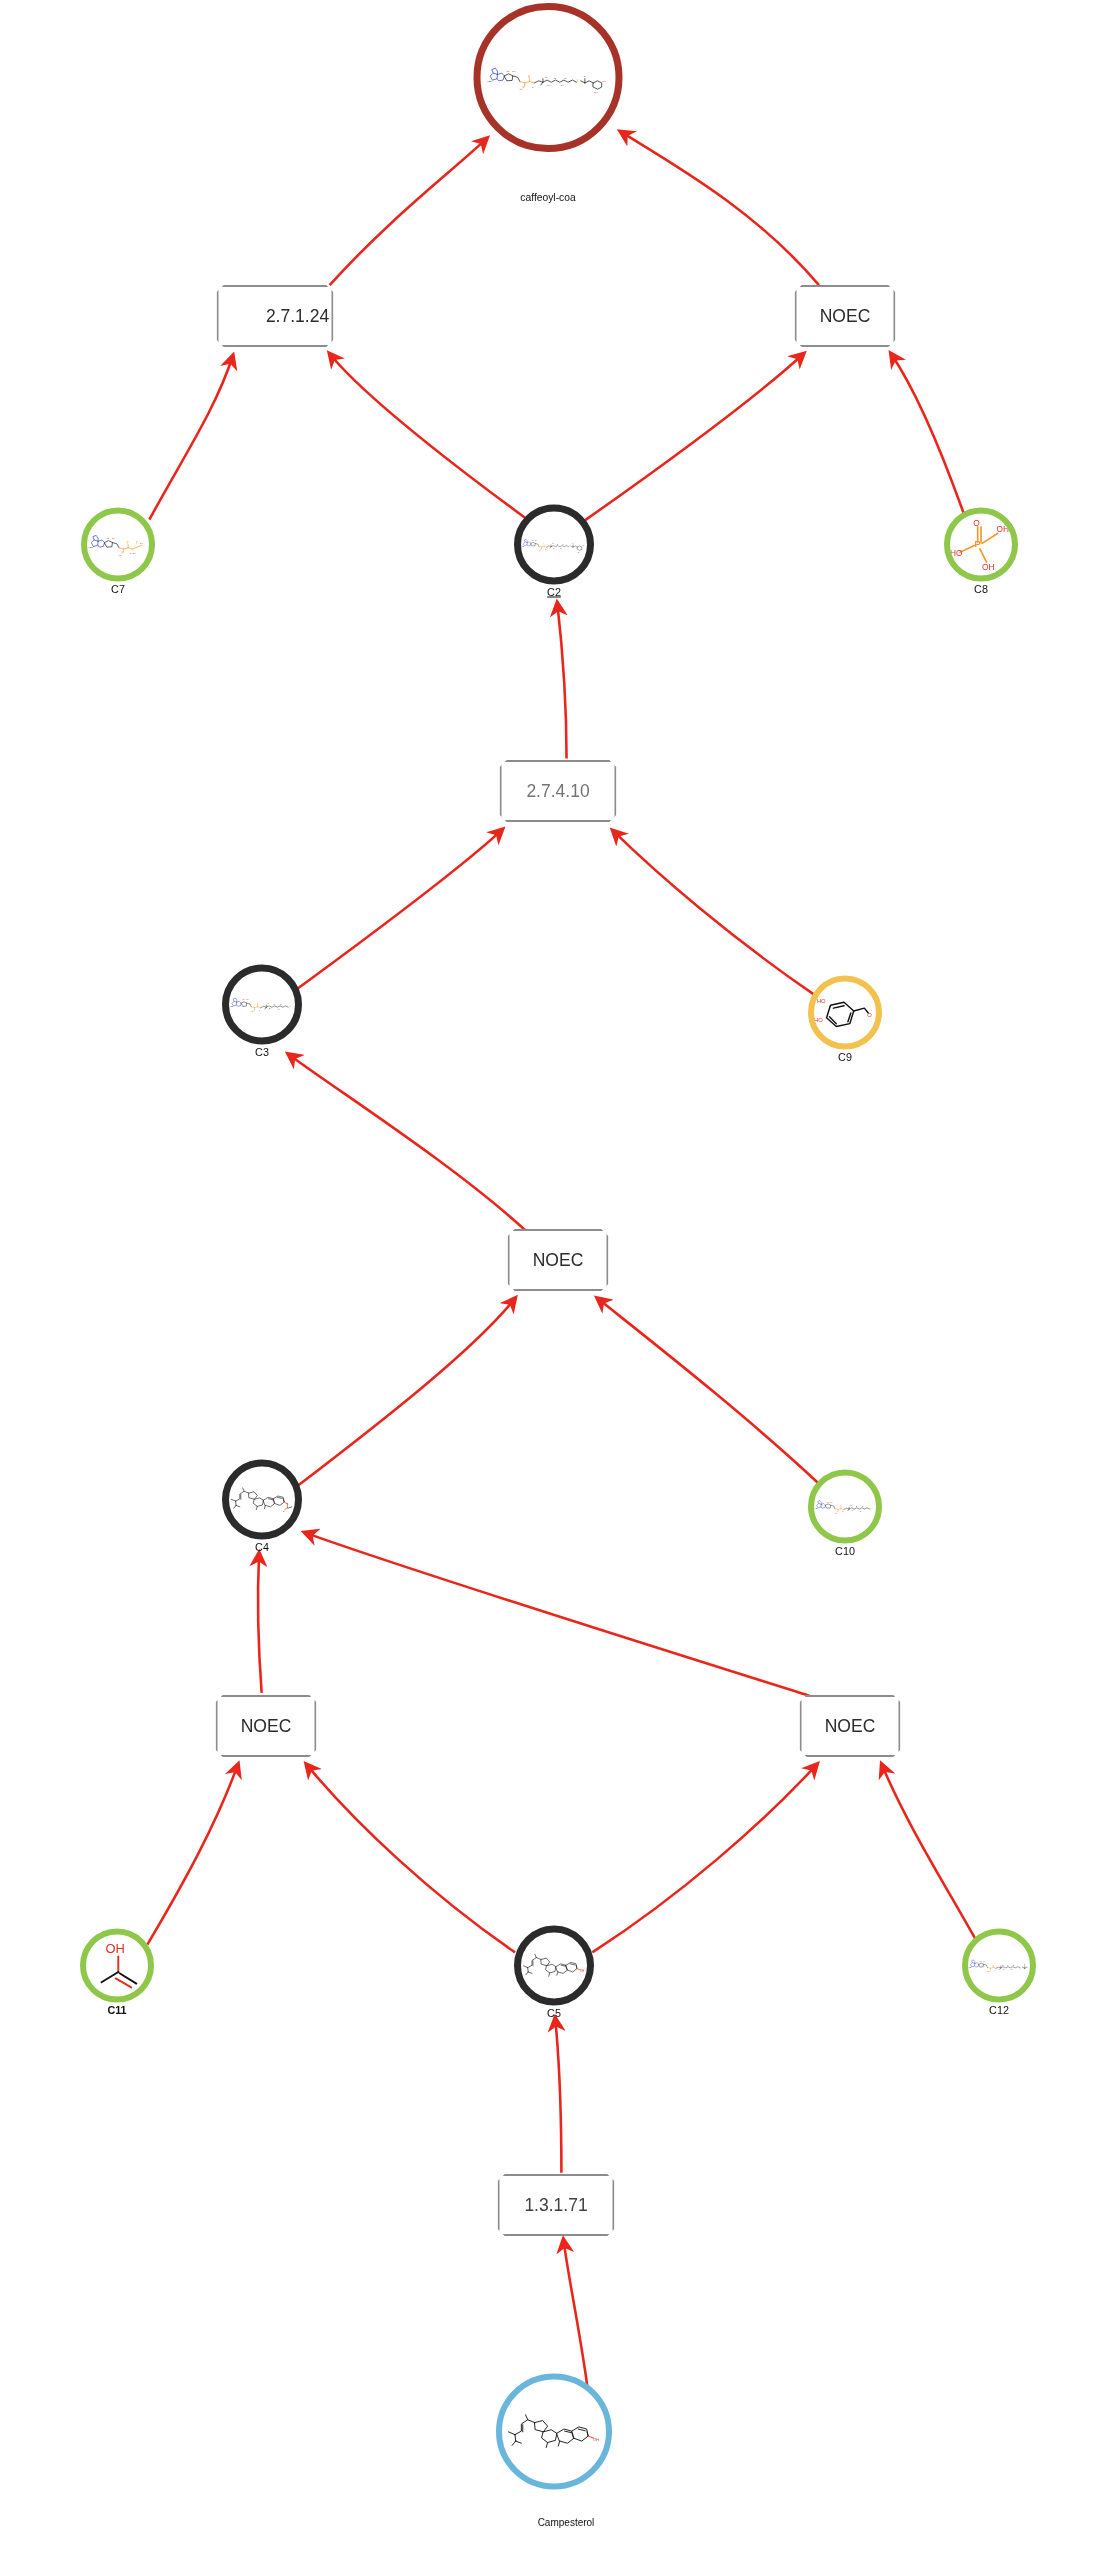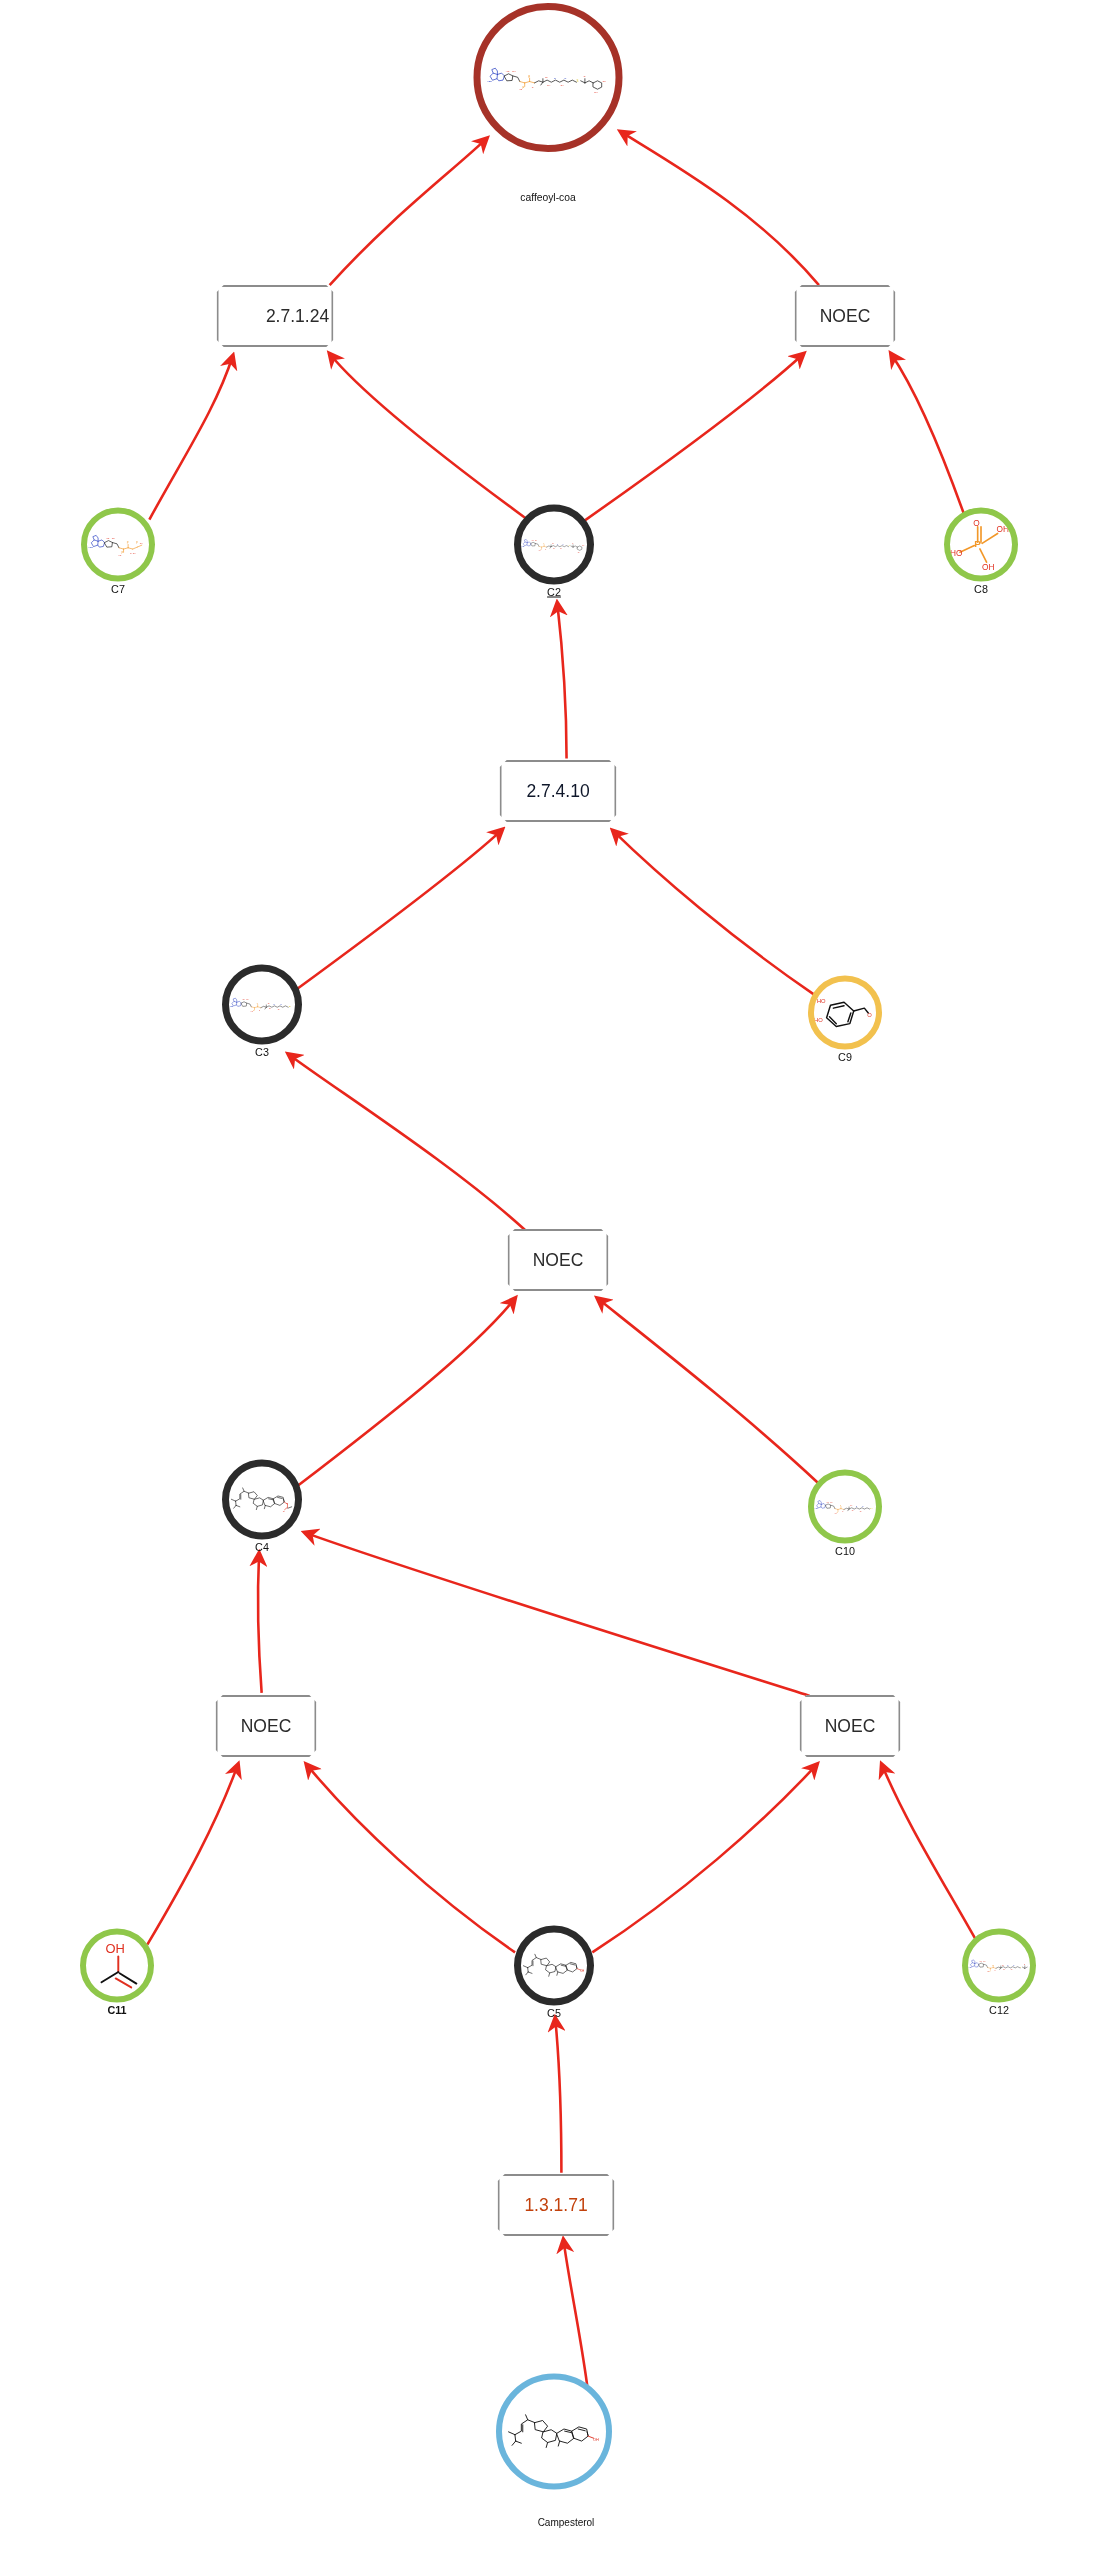--- a/index.html
+++ b/index.html
@@ -422,20 +422,20 @@
             </g>
             <text x="248" y="86" fill="#e03020" font-size="11">OH</text>
           </svg>
         </div>
         <div class="clabel" style="top: 143px; font-size: 10px; padding-left: 24px;">Campesterol</div>
       </div>
     </div>
   <div id="reaction-layer">
       <div class="rbox bev" style="left: 275px; top: 316px; width: 117px; height: 62px; font-size: 17.5px; border-color: rgb(140, 140, 140); color: rgb(43, 43, 43); padding-left: 45px;">2.7.1.24</div>
       <div class="rbox bev" style="left: 845px; top: 316px; width: 101px; height: 62px; font-size: 17.5px; border-color: rgb(140, 140, 140); color: rgb(43, 43, 43);">NOEC</div>
-      <div class="rbox bev" style="left: 558px; top: 791px; width: 117px; height: 62px; font-size: 17.5px; border-color: rgb(140, 140, 140); color: #0f172a;">2.7.4.10</div>
+      <div class="rbox bev" style="left: 558px; top: 791px; width: 117px; height: 62px; font-size: 17.5px; border-color: rgb(140, 140, 140); color: #737373;">2.7.4.10</div>
       <div class="rbox bev" style="left: 558px; top: 1260px; width: 101px; height: 62px; font-size: 17.5px; border-color: rgb(140, 140, 140); color: rgb(43, 43, 43);">NOEC</div>
       <div class="rbox bev" style="left: 266px; top: 1726px; width: 101px; height: 62px; font-size: 17.5px; border-color: rgb(140, 140, 140); color: rgb(43, 43, 43);">NOEC</div>
       <div class="rbox bev" style="left: 850px; top: 1726px; width: 101px; height: 62px; font-size: 17.5px; border-color: rgb(140, 140, 140); color: rgb(43, 43, 43);">NOEC</div>
-      <div class="rbox bev" style="left: 556px; top: 2205px; width: 117px; height: 62px; font-size: 17.5px; border-color: rgb(140, 140, 140); color: #c2410c;">1.3.1.71</div>
+      <div class="rbox bev" style="left: 556px; top: 2205px; width: 117px; height: 62px; font-size: 17.5px; border-color: rgb(140, 140, 140); color: #404040;">1.3.1.71</div>
     </div>
 </div>
 
 
 </body></html>

